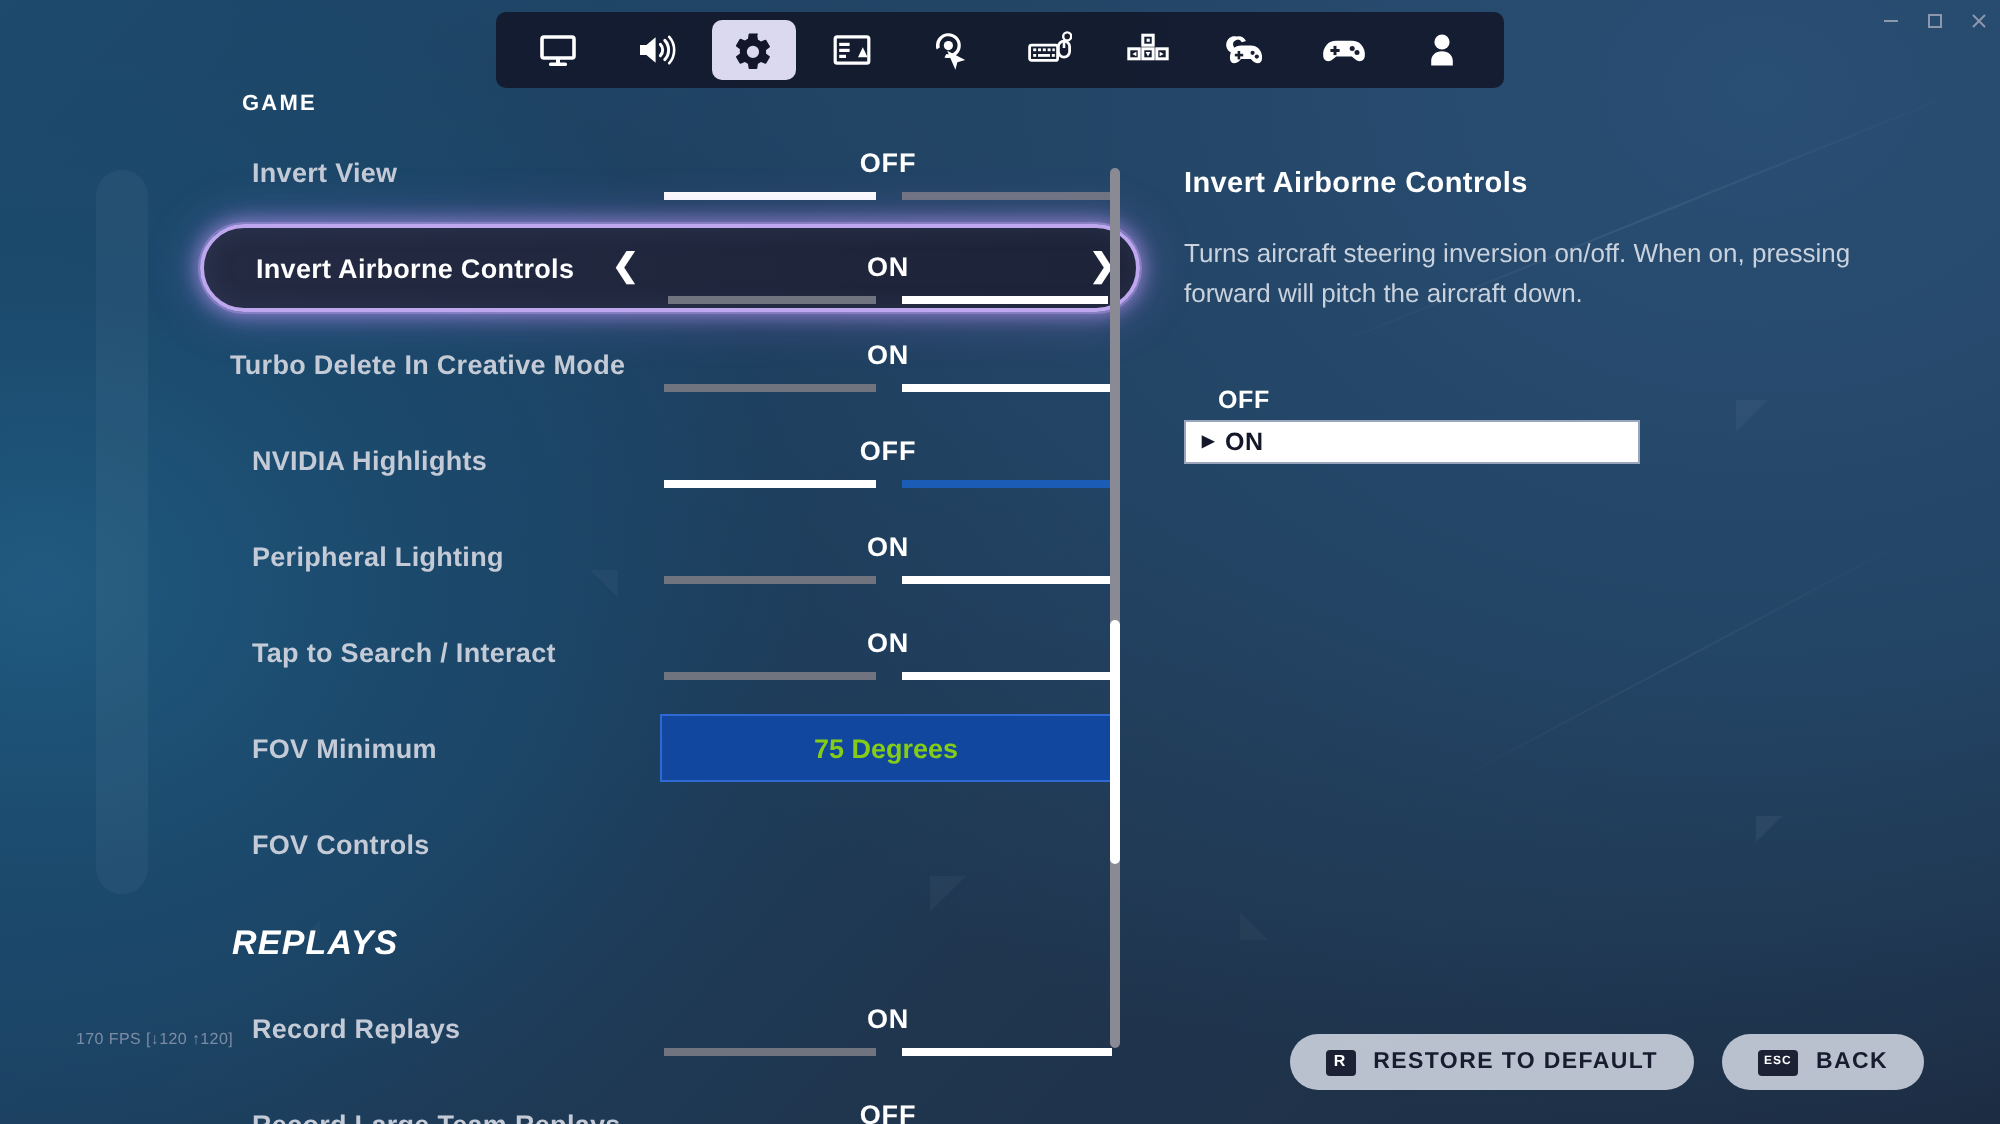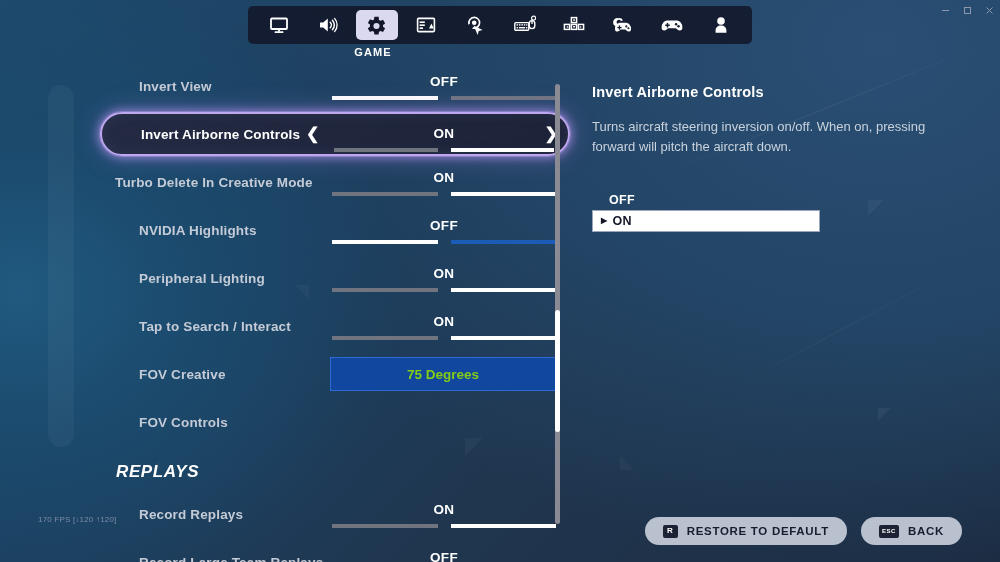--- a/index.html
+++ b/index.html
@@ -78,21 +78,21 @@
     border-radius: 5px;
     display: flex; align-items: center; justify-content: center;
     color: #ffffff;
   }
   .tab.active { background: #dbd9ef; color: #14172a; }
   .tab svg { display: block; }
   #tab-label {
     position: absolute;
     left: 248px; top: 46px;
     width: 504px;
-    text-align: center;
+    text-align: left;
     color: #ffffff;
     font-size: 11px;
     font-weight: bold;
     letter-spacing: 1.1px;
     z-index: 30;
   }
   #tab-label-inner {
     display: inline-block;
     position: relative;
     left: -127px;
@@ -148,21 +148,20 @@
     align-items: center;
     padding: 0 12px 0 26px;
   }
   .row-label {
     color: #c4cbd6;
     font-size: 13.5px;
     font-weight: bold;
     letter-spacing: 0.15px;
     white-space: nowrap;
     flex: 0 0 auto;
-    margin-left: 13px;
   }
   .row.clipped .row-label { margin-left: -11px; }
 
   .row-control {
     position: absolute;
     left: 230px; right: 12px;
     top: 0; height: 48px;
   }
 
   
@@ -563,21 +562,21 @@
         <div class="row-label">Tap to Search / Interact</div>
         <div class="row-control">
           <div class="toggle-val">ON</div>
           <div class="toggle-bars">
             <div class="bar"></div>
             <div class="bar on"></div>
           </div>
         </div>
       </div>
       <div class="row">
-        <div class="row-label">FOV Creative</div>
+        <div class="row-label">FOV Minimum</div>
         <div class="row-control">
           <div class="val-btn">75 Degrees</div>
         </div>
       </div>
       <div class="row">
         <div class="row-label">FOV Controls</div>
       </div>
       <div class="section-head">REPLAYS</div>
       <div class="row">
         <div class="row-label">Record Replays</div>

